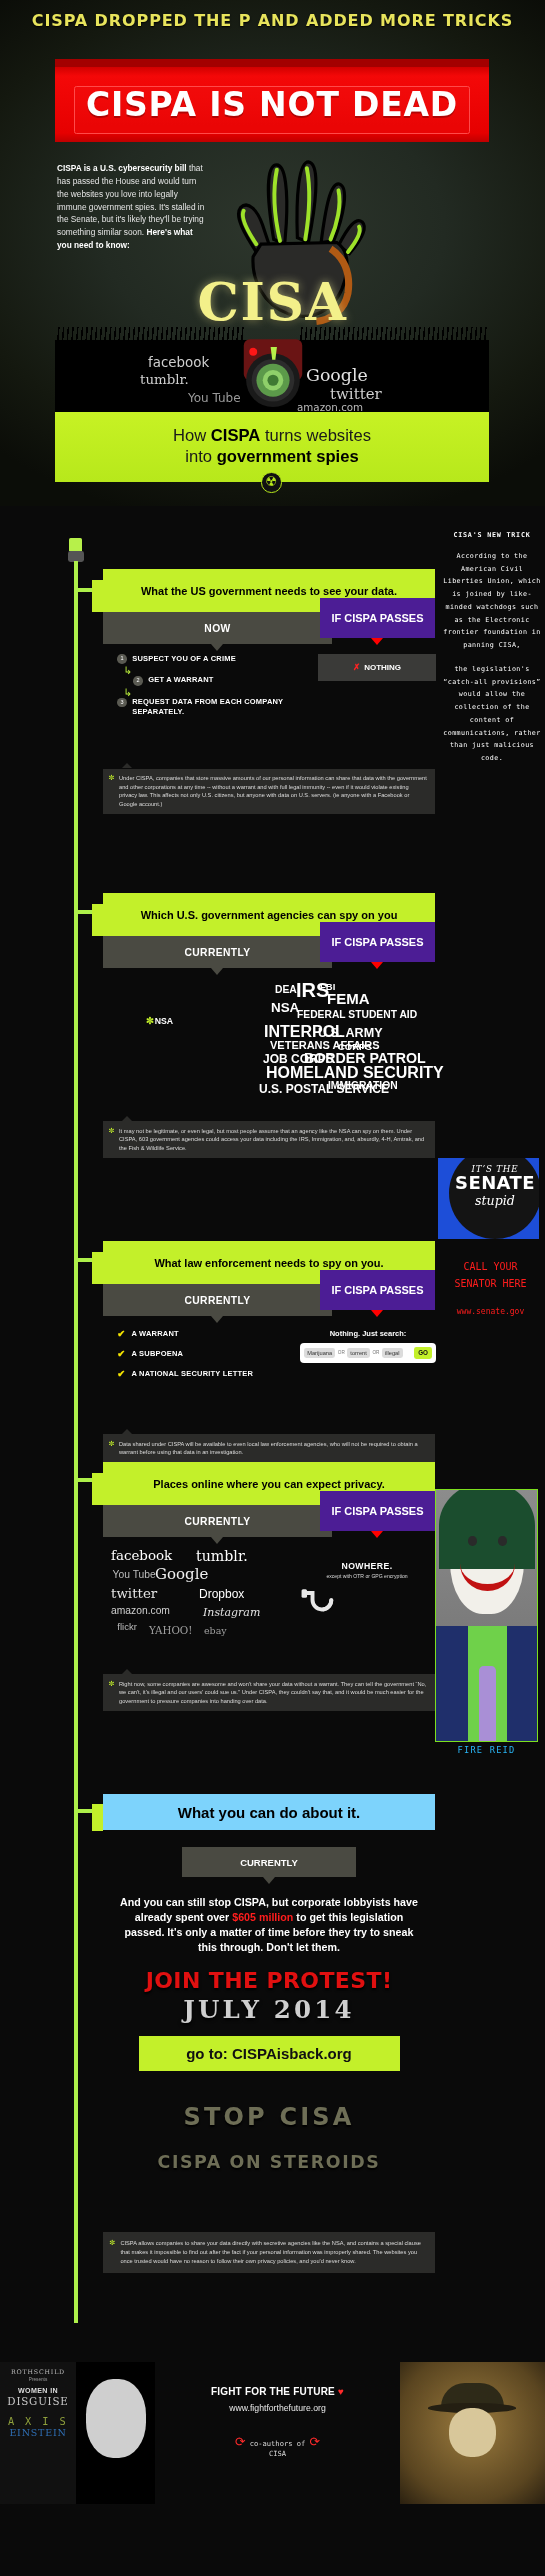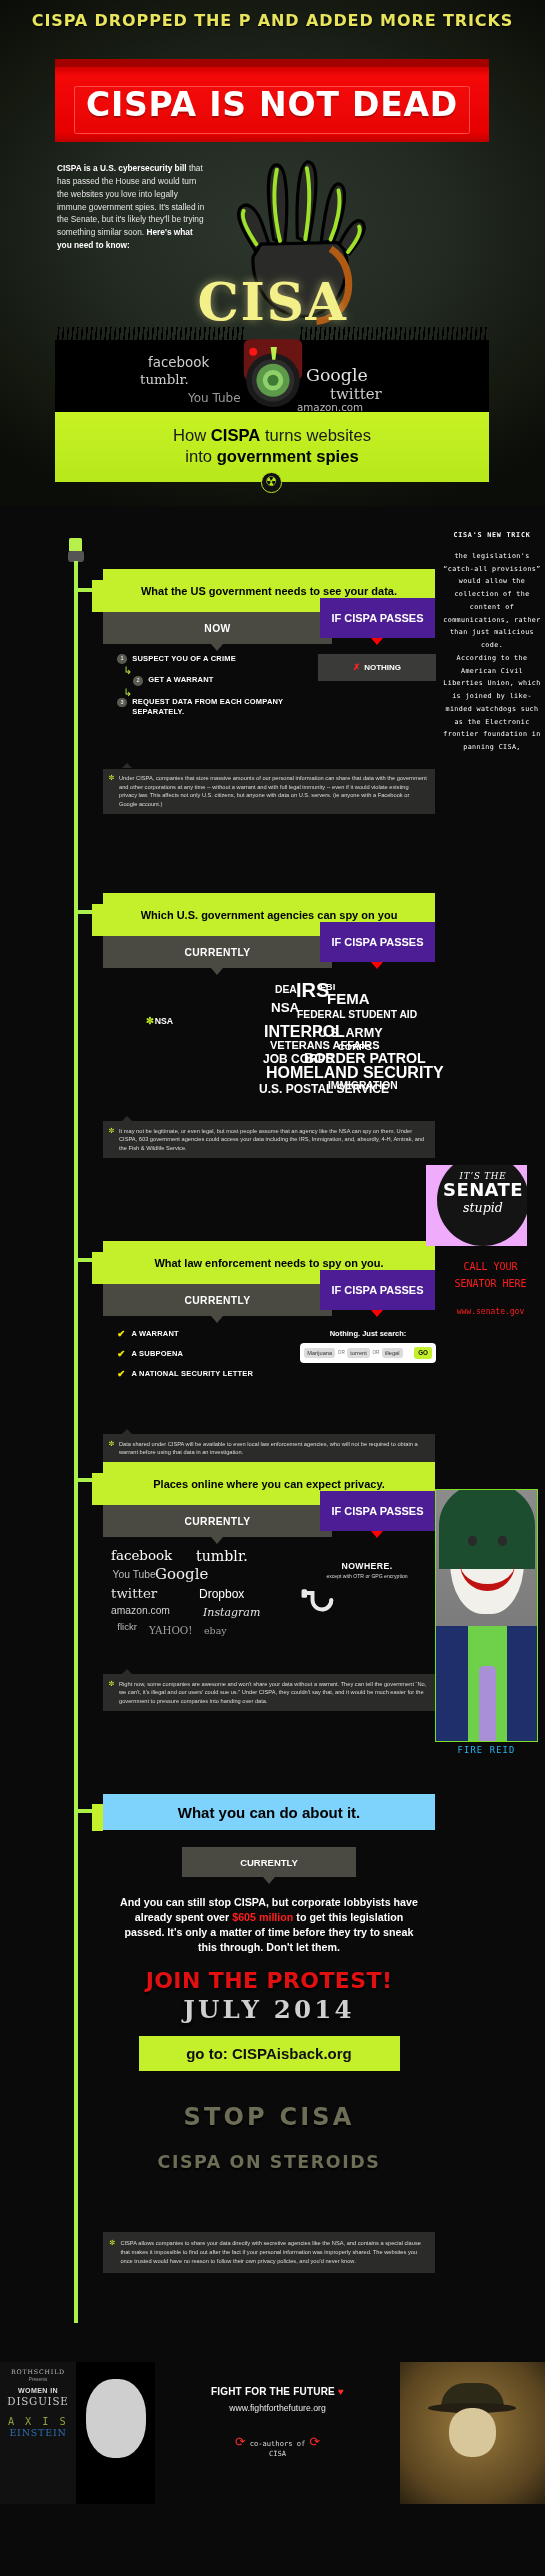--- a/index.html
+++ b/index.html
@@ -226,23 +226,22 @@
 
   
   .side-trick{
     position:absolute; left:442px; top:531px; width:100px;
     color:#fff; text-align:center; font-family:"DejaVu Sans Mono", monospace;
     font-size:6.7px; letter-spacing:0.4px;
   }
   .side-trick h4{ font-size:6.7px; letter-spacing:0.8px; margin-bottom:11px; }
   .side-trick p{ line-height:1.9; font-size:6.7px; }
   .senate-badge{
-    position:absolute; left:426px; top:1158px; width:101px; height:81px; background:#f0abfc;
+    position:absolute; left:438px; top:1158px; width:101px; height:81px; background:#1d4ed8;
     overflow:hidden;
-    margin-top:7px;
   }
   .senate-circle{
     position:absolute; left:11px; top:-11px; width:92px; height:92px; border-radius:50%;
     background:#141414; color:#fff; text-align:center; padding-top:17.4px;
   }
   .sb1{ font-family:"DejaVu Serif", serif; font-style:italic; font-size:8.7px; letter-spacing:0.8px; }
   .sb2{ font-family:"DejaVu Sans", sans-serif; font-weight:bold; font-size:18px; letter-spacing:0.4px; line-height:1.05; }
   .sb3{ font-family:"DejaVu Serif", serif; font-style:italic; font-size:12.6px; }
   .call{
     position:absolute; left:439px; top:1258px; width:103px; text-align:center;
@@ -512,22 +511,22 @@
       <div class="goto">go to: CISPAisback.org</div>
       <div class="stop1">STOP CISA</div>
       <div class="stop2">CISPA ON STEROIDS</div>
     </div>
 
     <div class="lastnote">CISPA allows companies to share your data directly with secretive agencies like the NSA, and contains a special clause that makes it impossible to find out after the fact if your personal information was improperly shared. The websites you once trusted would have no reason to follow their own privacy policies, and you'd never know.</div>
   </div>
 
   <div class="side-trick">
     <h4>CISA'S NEW TRICK</h4>
+    <p>According to the American Civil Liberties Union, which is joined by like-minded watchdogs such as the Electronic frontier foundation in panning CISA,</p>
     <p style="margin-top:11px;">the legislation's “catch-all provisions” would allow the collection of the content of communications, rather than just malicious code.</p>
-    <p>According to the American Civil Liberties Union, which is joined by like-minded watchdogs such as the Electronic frontier foundation in panning CISA,</p>
   </div>
 
   <div class="senate-badge">
     <div class="senate-circle">
       <div class="sb1">IT’S THE</div>
       <div class="sb2">SENATE</div>
       <div class="sb3">stupid</div>
     </div>
   </div>
 

